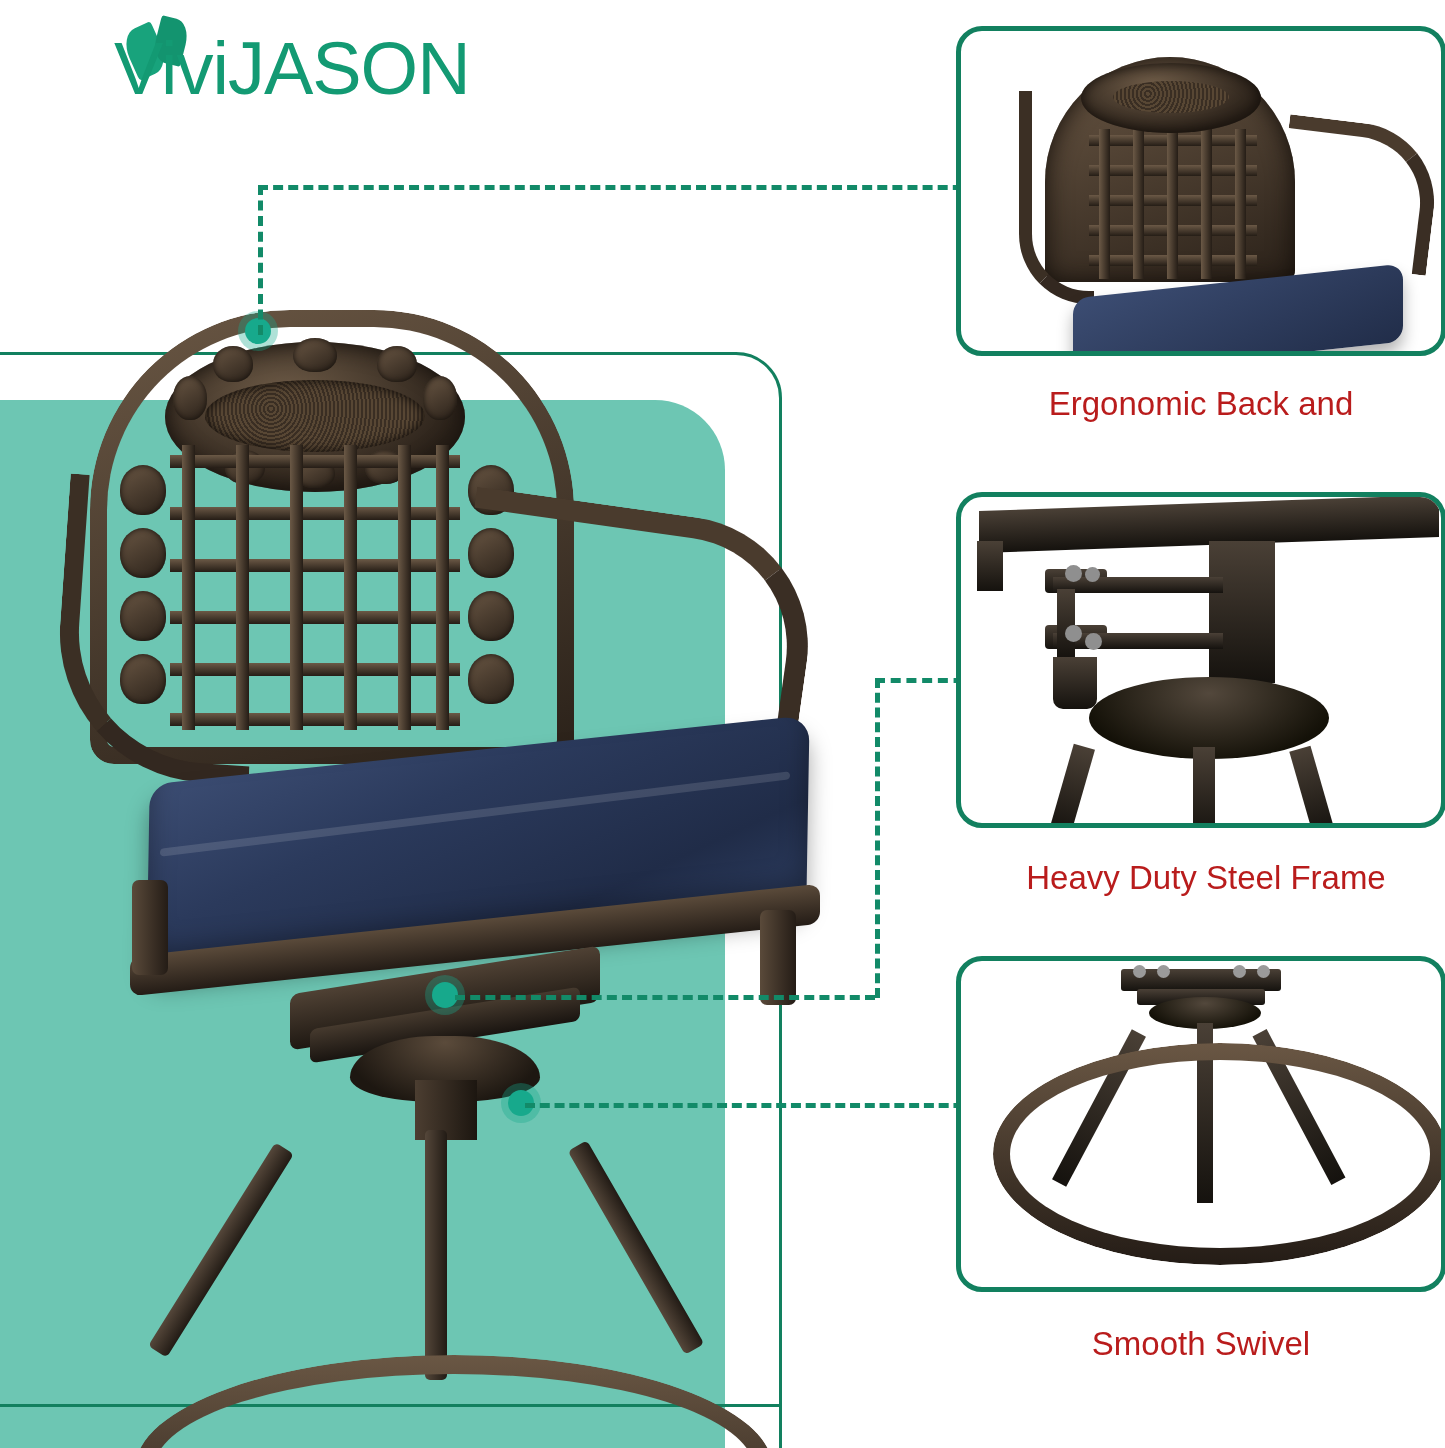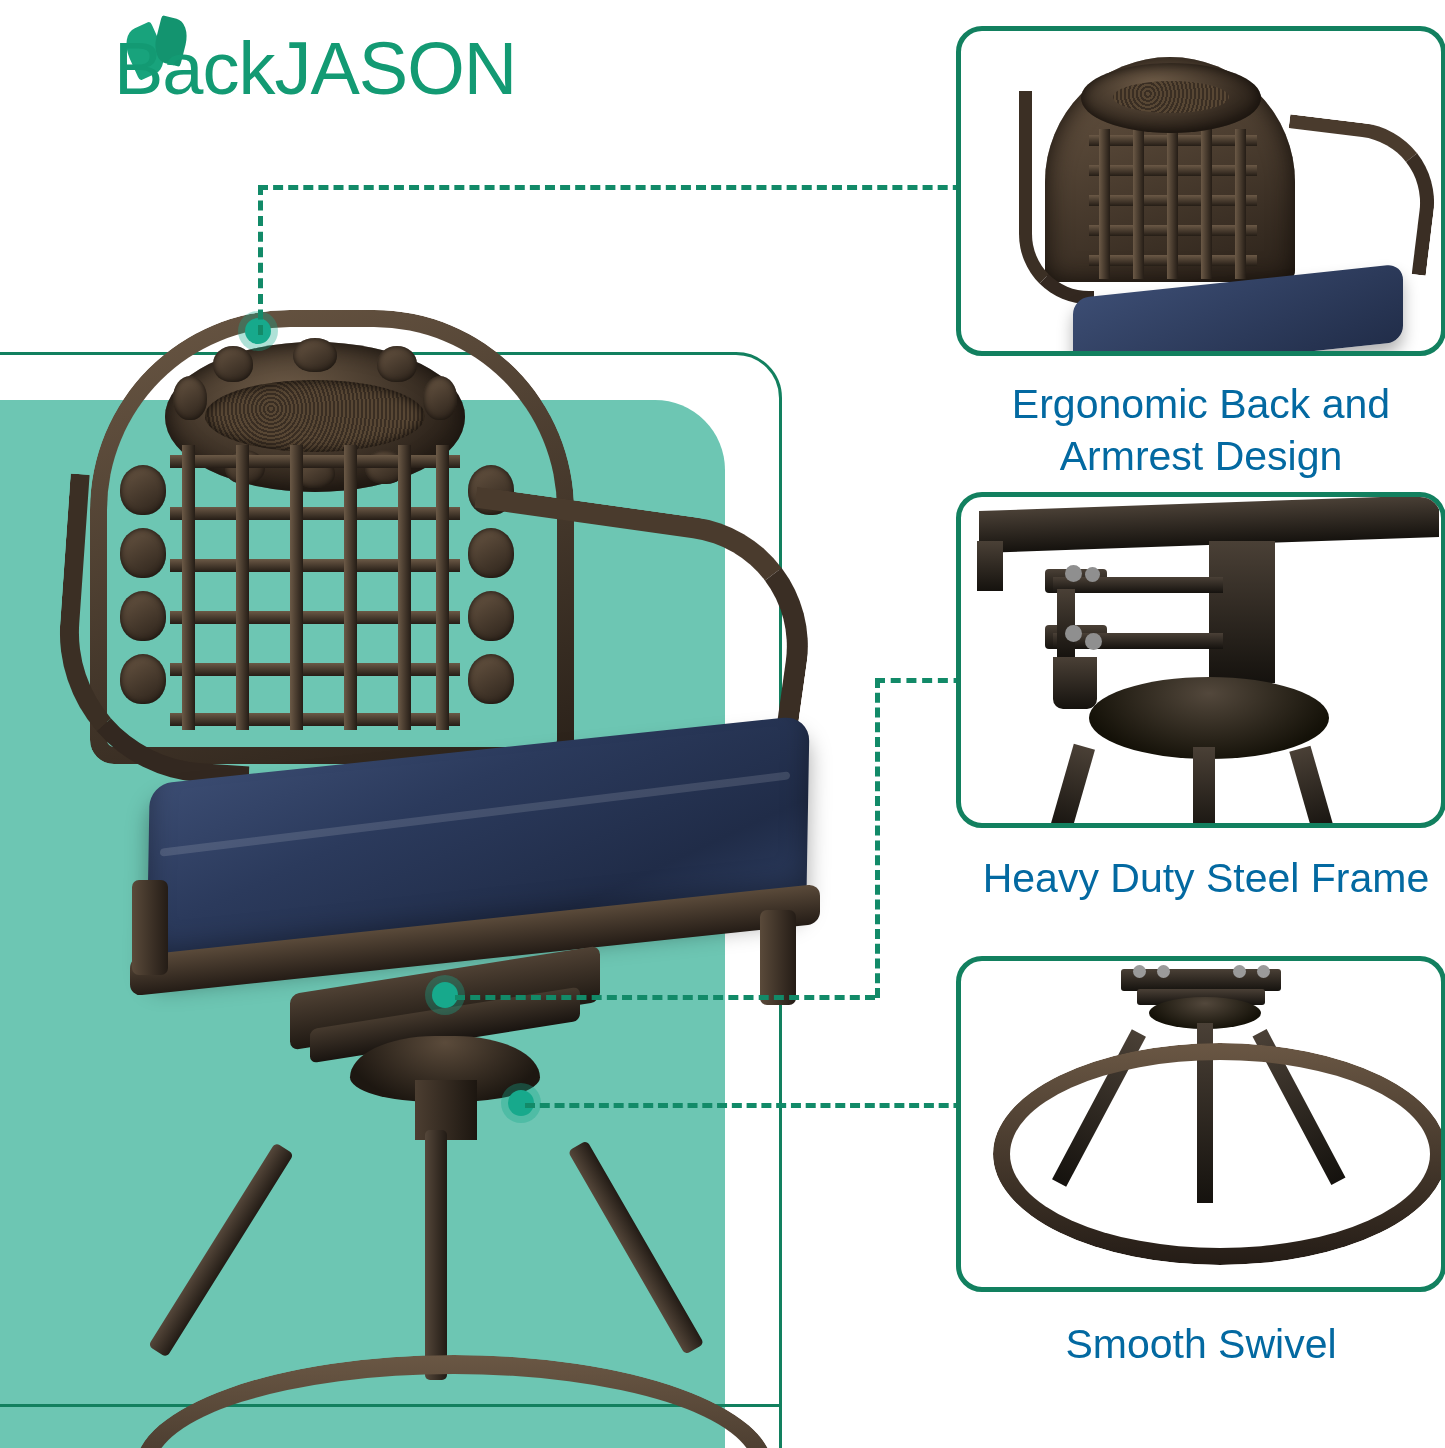--- a/index.html
+++ b/index.html
@@ -87,21 +87,21 @@
   .dot{position:absolute;width:26px;height:26px;border-radius:50%;
        background:#17A98C;box-shadow:0 0 0 7px rgba(23,169,140,.35);}
 
   
   .dash-h{position:absolute;height:0;border-top:5px dashed #128A68;}
   .dash-v{position:absolute;width:0;border-left:5px dashed #128A68;}
 
   
   .panel{position:absolute;border:5px solid #12805F;border-radius:26px;
          background:#fff;overflow:hidden;box-sizing:border-box;}
-  .caption{position:absolute;text-align:center;color:#0369a1;font-size:41px;
+  .caption{position:absolute;text-align:center;color:#b91c1c;font-size:33px;
            line-height:52px;font-weight:400;}
 
   
   .p-back{position:absolute;border-radius:150px 150px 14px 14px;
      background:linear-gradient(160deg,#6a5744,#2a2119);box-shadow:inset 0 0 26px #120d09;}
   .p-weaveh{position:absolute;height:11px;background:linear-gradient(180deg,#6b5946,#251d16);}
   .p-weavev{position:absolute;width:11px;background:linear-gradient(90deg,#6b5946,#251d16);}
   .p-cushion{position:absolute;background:linear-gradient(160deg,#3c4d73,#212d49);
      border-radius:16px;box-shadow:0 10px 16px rgba(0,0,0,.3);}
   
@@ -115,21 +115,21 @@
      -webkit-mask-composite:xor;mask-composite:exclude;}
 </style>
 </head>
 <body>
 
 <div id="logo">
   <div class="leafwrap">
     <span class="leaf a"></span>
       <span class="leaf b"></span>
   </div>
-  <div class="logotext"><span>Back</span><span class="bold">JASON</span></div>
+  <div class="logotext"><span>Vivi</span><span class="bold">JASON</span></div>
 </div>
 
 <div id="hero-outline"></div>
 <div id="hero-fill"></div>
 <div id="hero-baseline"></div>
 <div id="hero-fill-bottom"></div>
 
 <div id="chair">
 
   <div id="bk-outer"></div>
@@ -233,21 +233,20 @@
       background:repeating-radial-gradient(circle at 30% 40%,#584734 0 2px,#3a2e23 2px 4px);"></div>
     <div style="position:absolute;left:58px;top:60px;width:62px;height:200px;border-left:13px solid #3b2f24;
       border-bottom:13px solid #332820;border-radius:0 0 0 70px;"></div>
     <div style="position:absolute;left:320px;top:92px;width:140px;height:130px;border-top:14px solid #4a3b2d;
       border-right:14px solid #3a2e24;border-radius:0 80px 0 0;transform:rotate(7deg);"></div>
     <div class="p-cushion" style="left:112px;top:250px;width:330px;height:78px;transform:skewY(-6deg);"></div>
   </div>
 </div>
 <div class="caption" style="left:956px;top:378px;width:490px;">
   <div>Ergonomic Back and</div>
-  <div>Armrest Design</div>
 </div>
 
 <div class="panel" style="left:956px;top:492px;width:490px;height:336px;">
   <div style="position:absolute;inset:0;">
     <span class="bar" style="left:18px;top:6px;width:460px;height:42px;transform:skewY(-2deg);"></span>
     <span class="bar" style="left:16px;top:44px;width:26px;height:50px;"></span>
     <span class="bar" style="left:248px;top:44px;width:66px;height:142px;"></span>
     <span class="bar" style="left:84px;top:72px;width:62px;height:24px;border-radius:4px;"></span>
     <span class="bar" style="left:84px;top:128px;width:62px;height:24px;border-radius:4px;"></span>
     <span class="bar" style="left:92px;top:80px;width:170px;height:16px;"></span>

